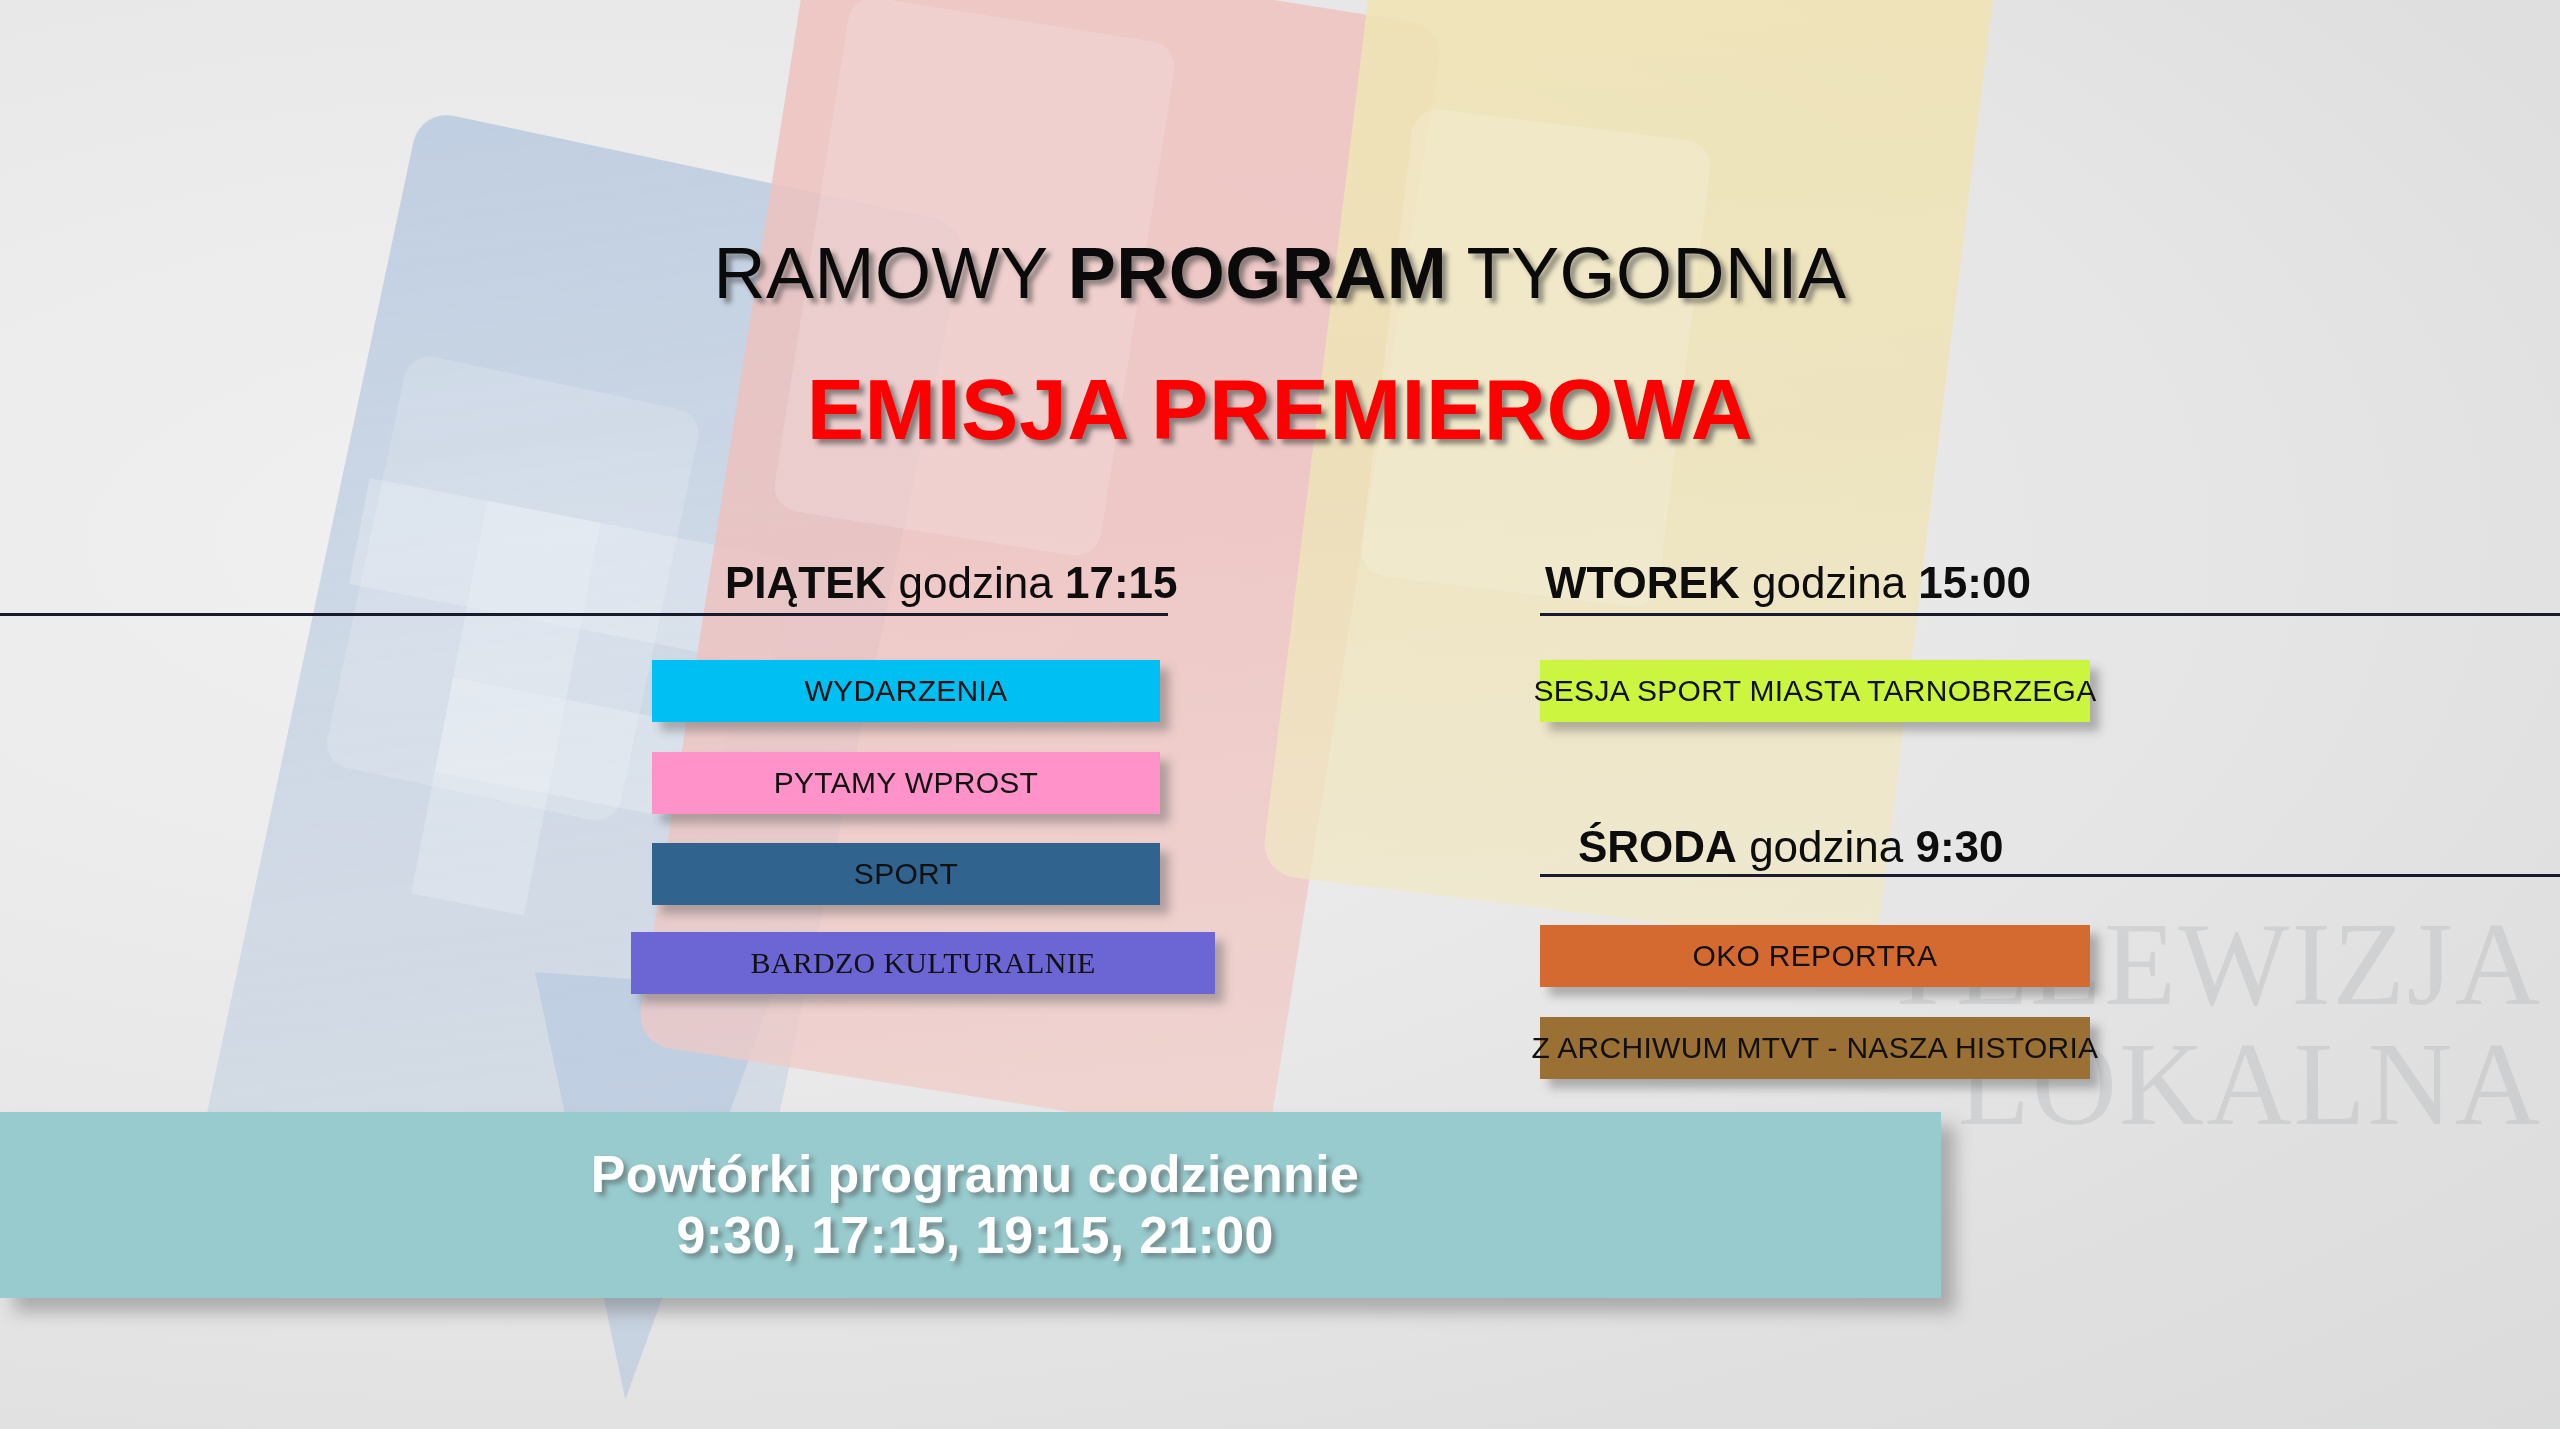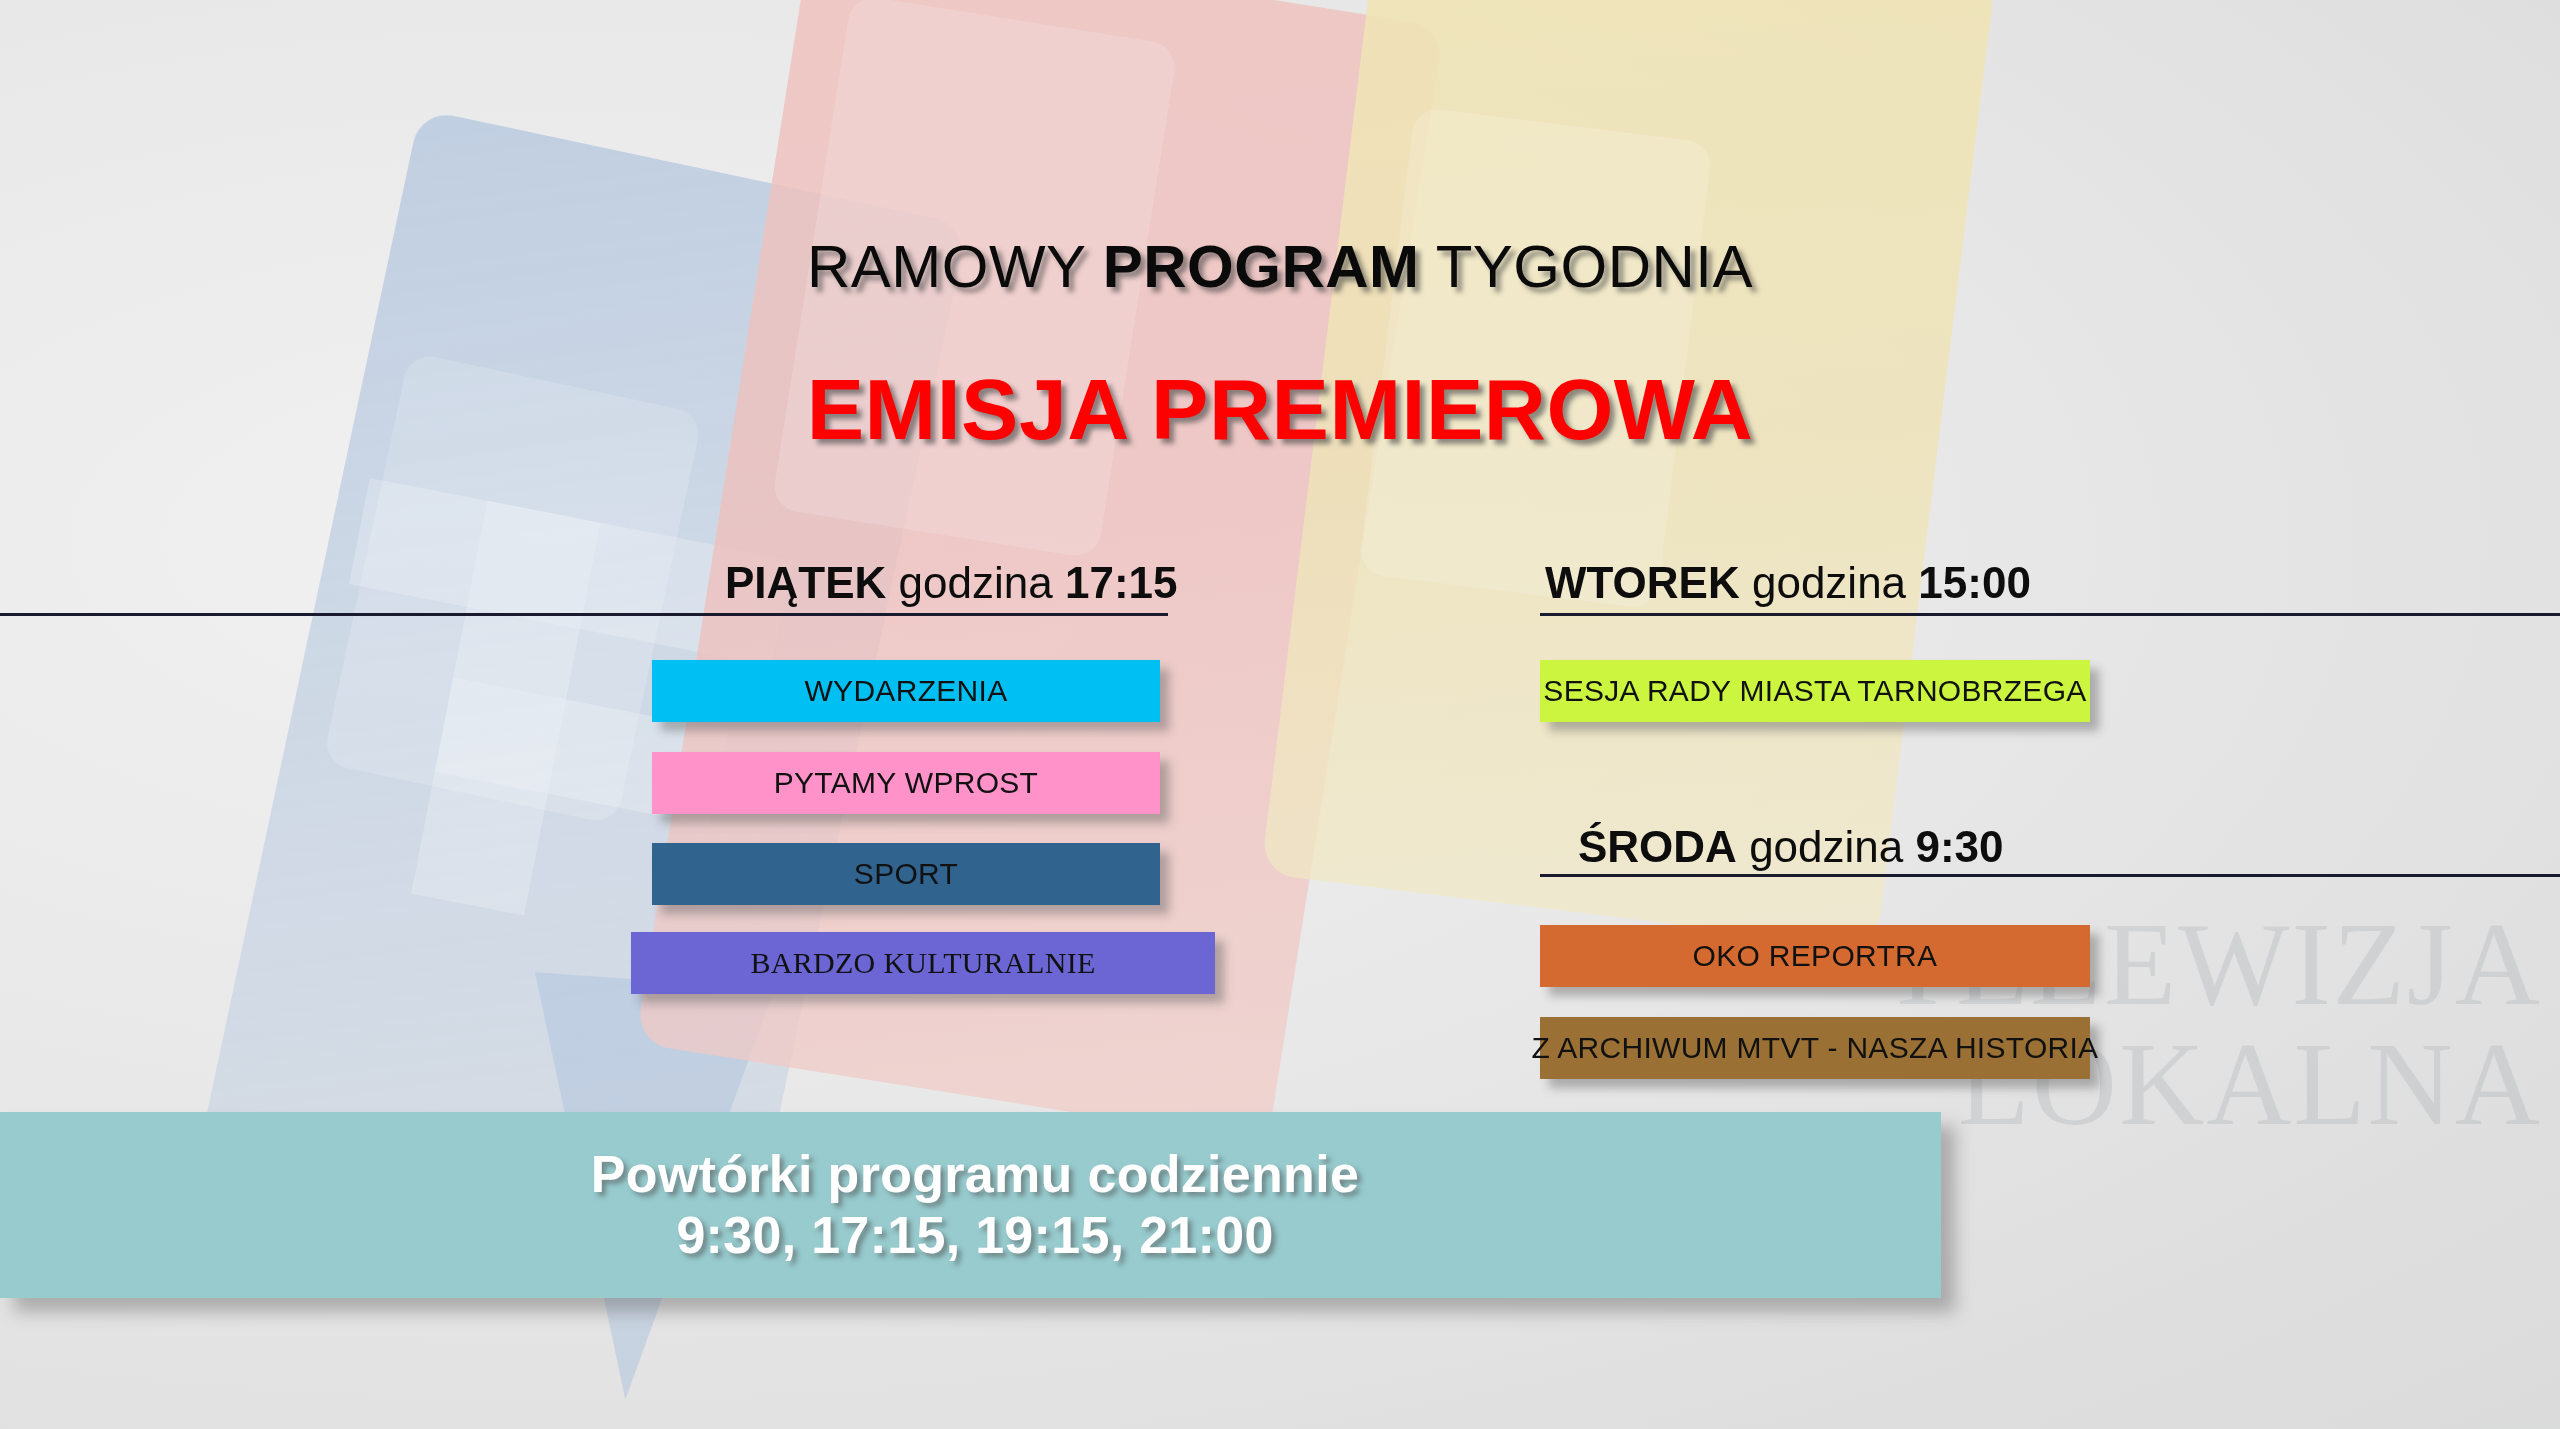--- a/index.html
+++ b/index.html
@@ -96,21 +96,21 @@
     color: rgba(142,146,150,0.20);
     user-select: none;
   }
 
   
   .title-main {
     position: absolute;
     left: 0; right: 0;
     top: 235px;
     text-align: center;
-    font-size: 60px;
+    font-size: 72px;
     line-height: 1.08;
     color: #0a0a0a;
     letter-spacing: 0.5px;
     text-shadow: 5px 5px 5px rgba(60,60,60,0.55);
     white-space: nowrap;
   }
   .title-main .b { font-weight: 700; }
   .title-sub {
     position: absolute;
     left: 0; right: 0;
@@ -224,21 +224,21 @@
     <span>SPORT</span>
   </div>
   <div class="bar" style="left:631px; top:932px; width:584px; height:62px; background:#6b66d4;font-family:Liberation Serif, serif;">
     <span>BARDZO KULTURALNIE</span>
   </div>
 
   <div class="day-head" style="left:1545px; top:558px;"><span class="d">WTOREK</span><span class="g"> godzina </span><span class="t">15:00</span></div>
   <div class="rule" style="left:1540px; top:613px; width:1020px;"></div>
 
   <div class="bar" style="left:1540px; top:660px; width:550px; height:62px; background:#cbf53f;">
-    <span>SESJA RADY MIASTA TARNOBRZEGA</span>
+    <span>SESJA SPORT MIASTA TARNOBRZEGA</span>
   </div>
 
   <div class="day-head" style="left:1578px; top:822px;"><span class="d">ŚRODA</span><span class="g"> godzina </span><span class="t">9:30</span></div>
   <div class="rule" style="left:1540px; top:874px; width:1020px;"></div>
 
   <div class="bar" style="left:1540px; top:1017px; width:550px; height:62px; background:#9a7034;">
     <span>Z ARCHIWUM MTVT - NASZA HISTORIA</span>
   </div>
   <div class="bar" style="left:1540px; top:925px; width:550px; height:62px; background:#d56a31;">
     <span>OKO REPORTRA</span>

